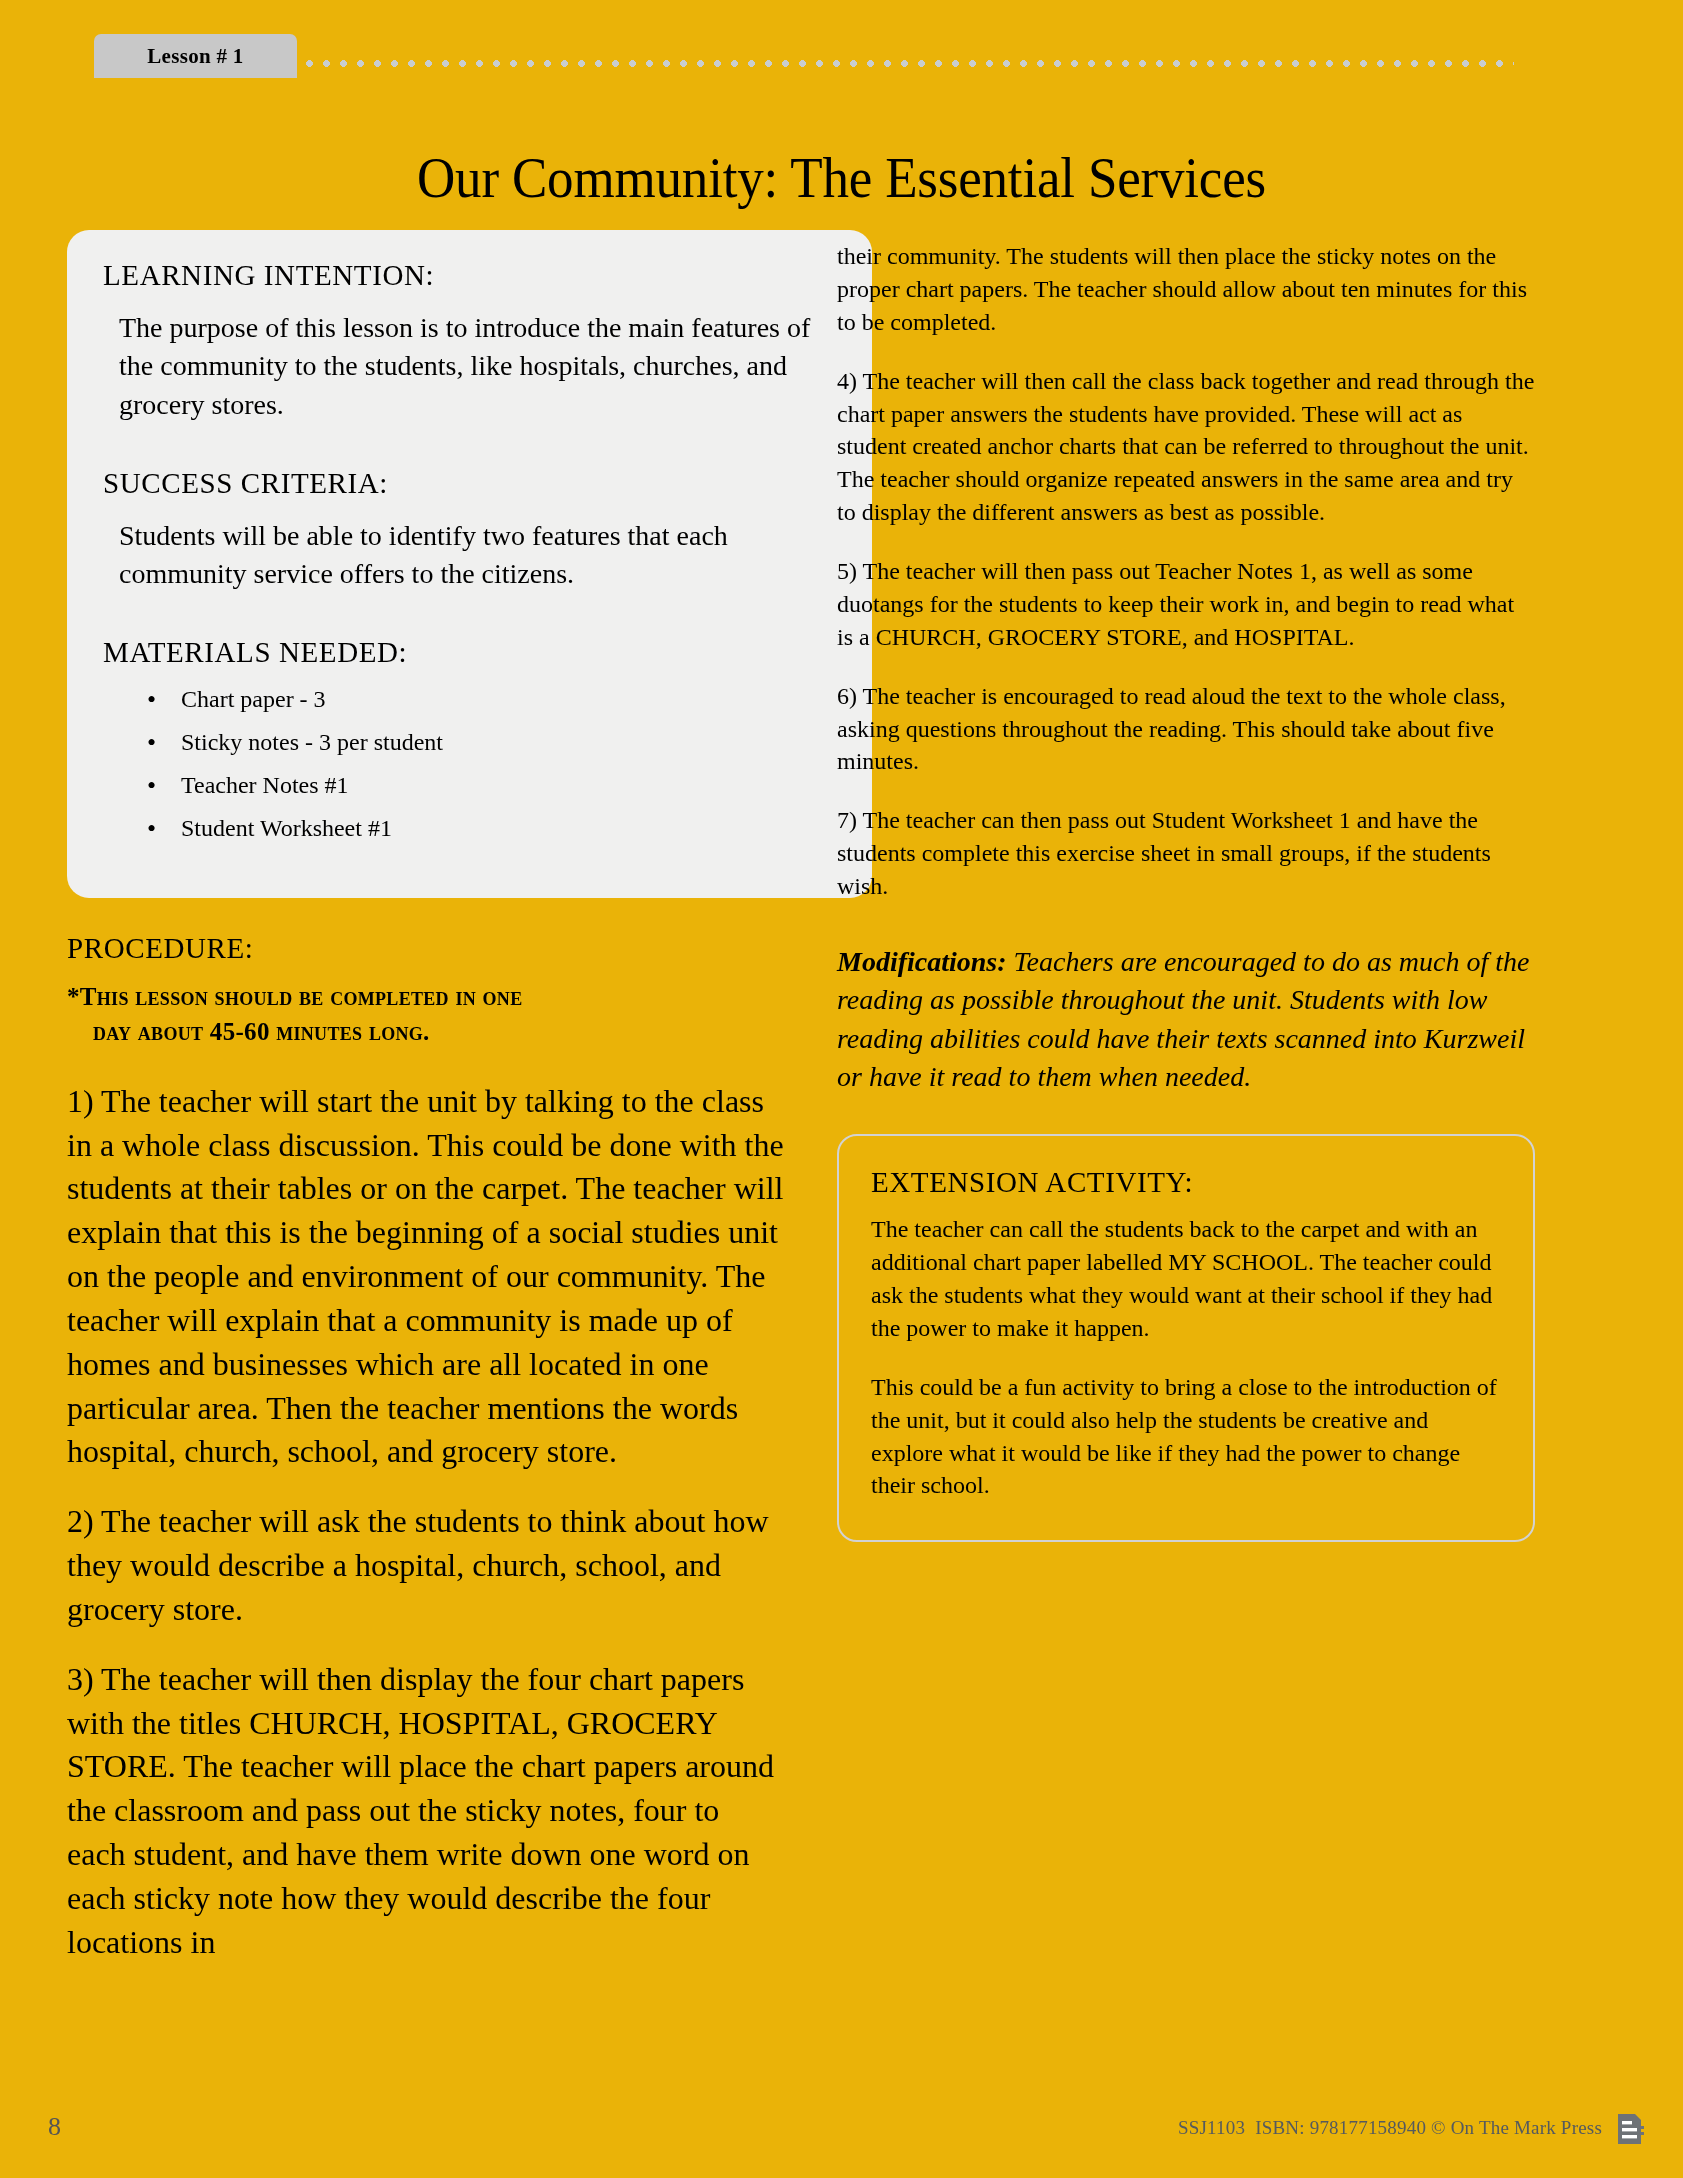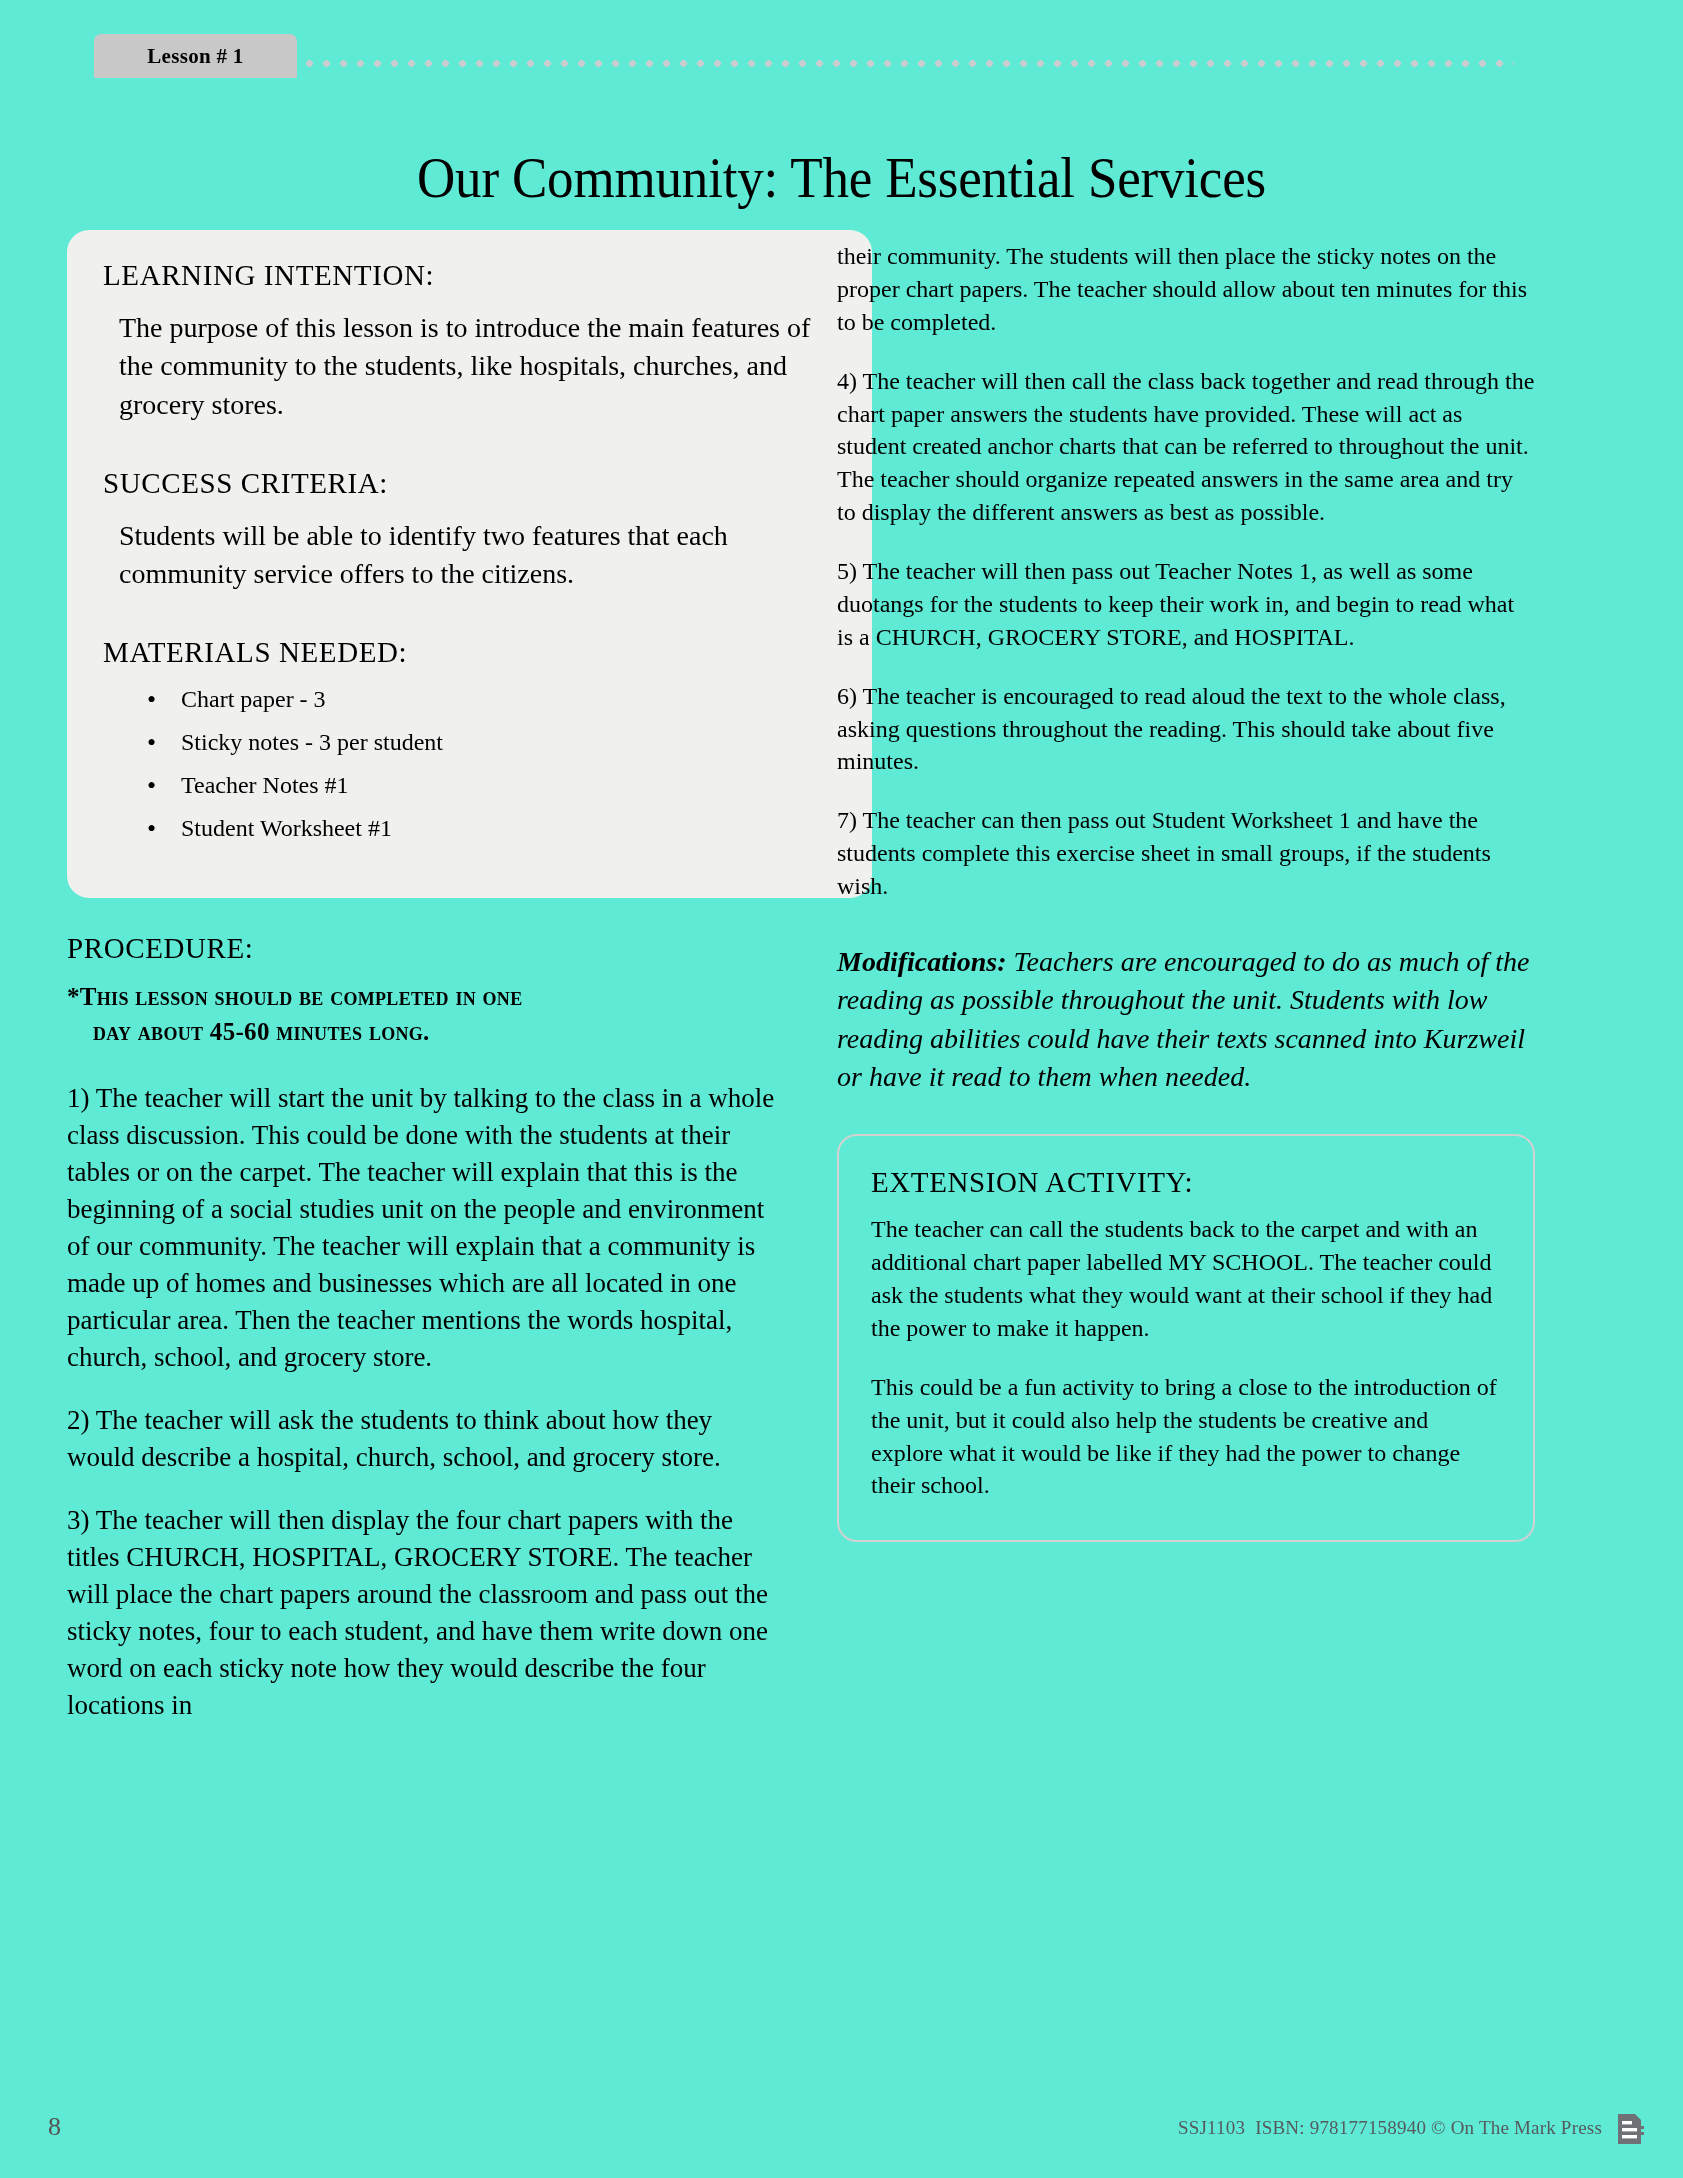--- a/index.html
+++ b/index.html
@@ -4,21 +4,21 @@
 <style>
   html, body {
     margin: 0;
     padding: 0;
     background: #ffffff;
   }
   .page {
     position: relative;
     width: 1683px;
     height: 2178px;
-    background: #5eead4;
+    background: #eab308;
     font-family: "Liberation Serif", "DejaVu Serif", serif;
     color: #000000;
     box-sizing: border-box;
     overflow: hidden;
   }
 
   
   .header-row {
     position: absolute;
     left: 0;
@@ -145,21 +145,21 @@
     font-variant: small-caps;
     line-height: 1.42;
     margin: 0 0 30px 0;
     padding-left: 0;
     text-indent: 0;
     letter-spacing: 0.3px;
   }
   .proc-note .ind { display: block; padding-left: 26px; }
 
   .para {
-    font-size: 27px;
+    font-size: 32px;
     line-height: 1.37;
     margin: 0 0 26px 0;
   }
   .para:last-child { margin-bottom: 0; }
 
   .para-r {
     font-size: 24px;
     line-height: 1.37;
     margin: 0 0 26px 0;
   }

